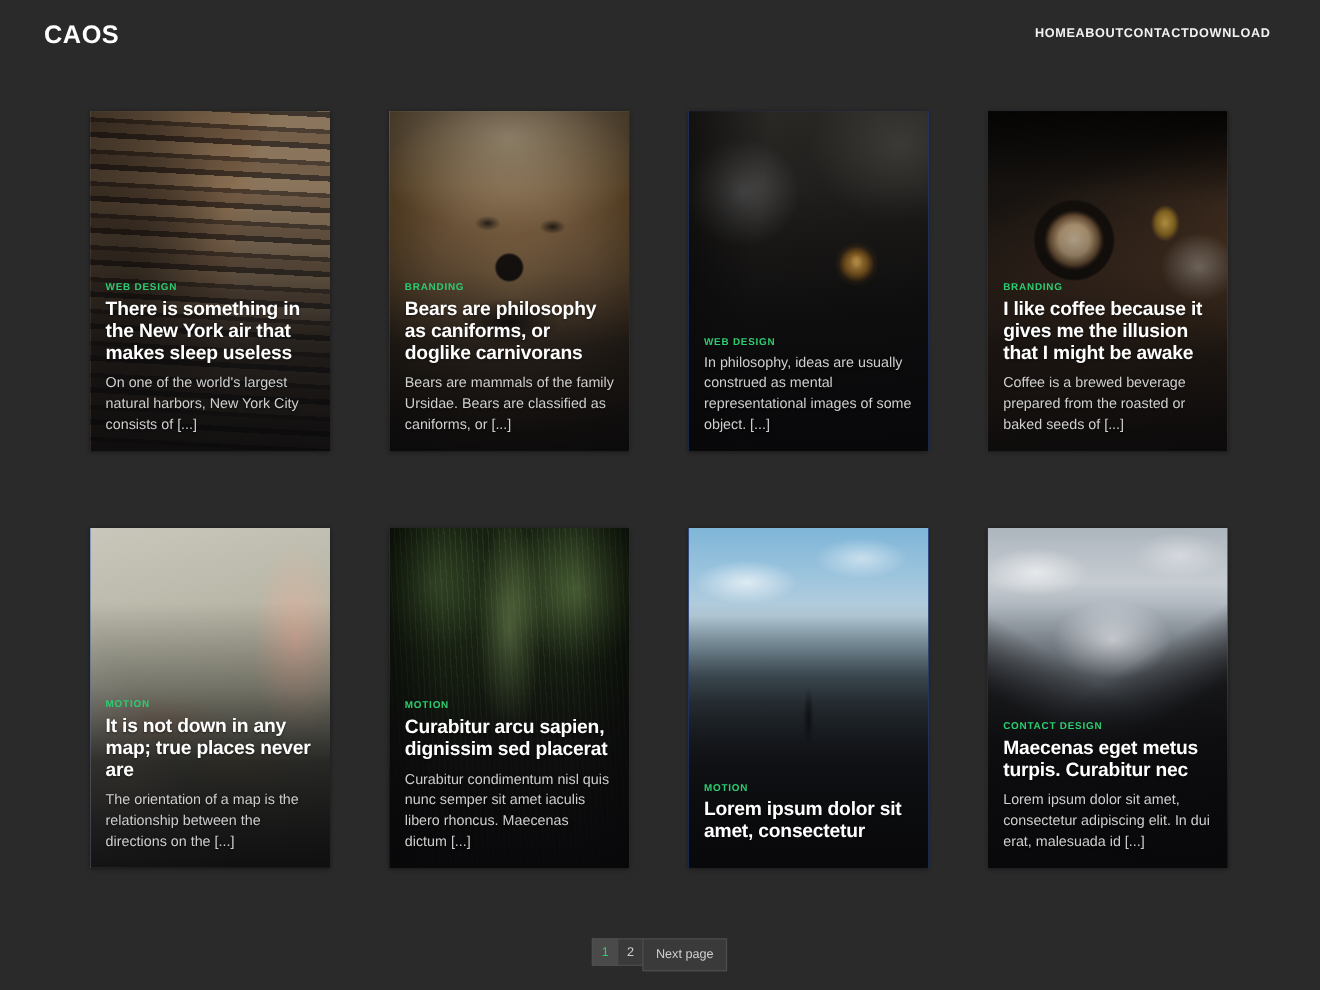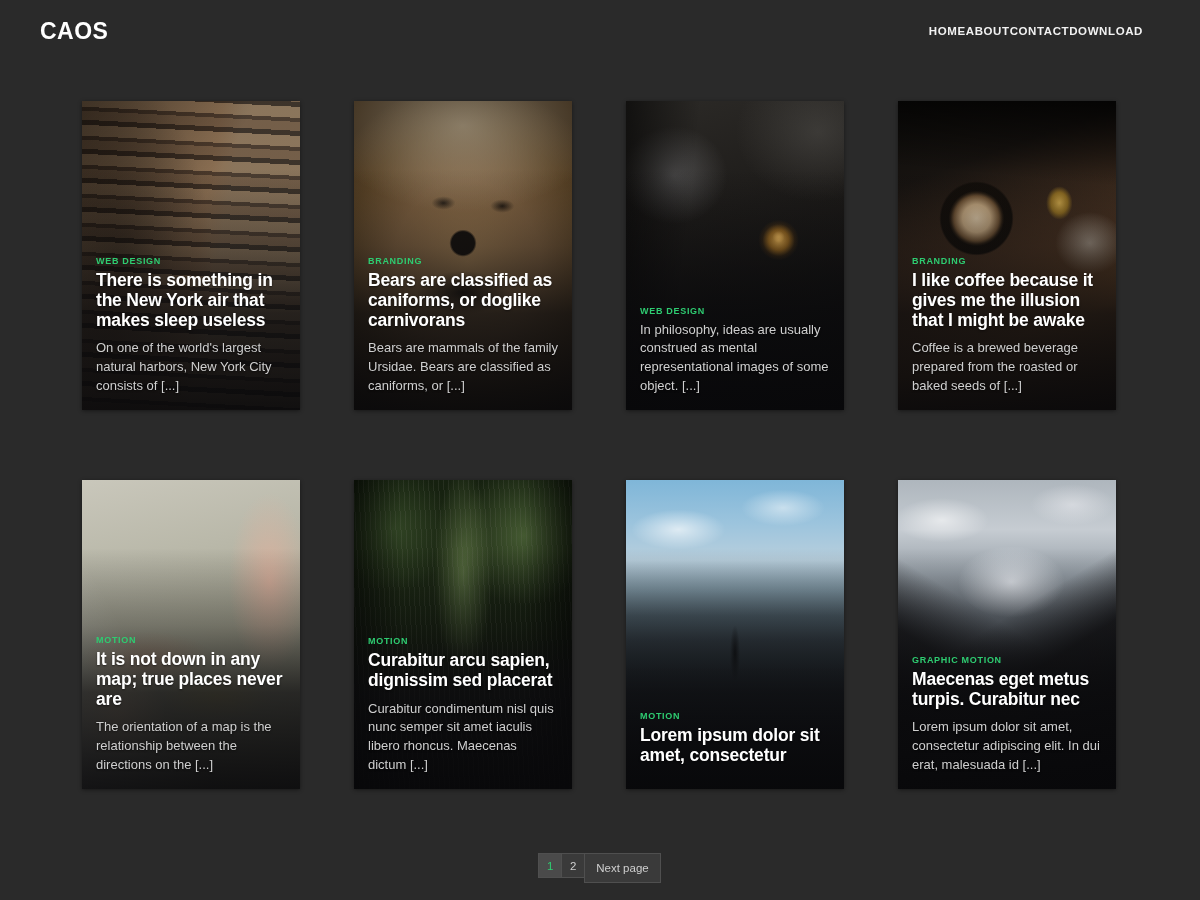--- a/index.html
+++ b/index.html
@@ -7,21 +7,21 @@
     width:1200px; height:900px;
     background:#2a2a2a;
     font-family:"Liberation Sans", sans-serif;
     overflow:hidden;
   }
 
   
   .site-header{
     height:62px;
     display:flex; align-items:center; justify-content:space-between;
-    padding:0 56px 0 40px;
+    padding:0 44px 0 40px;
   }
   .logo{
     color:#fff; font-size:23px; font-weight:bold;
     letter-spacing:0.5px;
   }
   .nav{ display:flex; align-items:center; padding-right:1px; }
   .nav-item{
     color:#f2f2f2; font-size:11.5px; font-weight:bold;
     letter-spacing:0.6px; text-decoration:none; cursor:pointer;
   }
@@ -246,21 +246,21 @@
       <h2 class="card-title">There is something in the New York air that makes sleep useless</h2>
       <p class="card-excerpt">On one of the world's largest natural harbors, New York City consists of [...]</p>
     </div>
   </article>
 
   <article class="card">
     <div class="card-bg img-bear"></div>
     <div class="card-shade"></div>
     <div class="card-body">
       <span class="cat">BRANDING</span>
-      <h2 class="card-title">Bears are classified as caniforms, or doglike carnivorans</h2>
+      <h2 class="card-title">Bears are philosophy as caniforms, or doglike carnivorans</h2>
       <p class="card-excerpt">Bears are mammals of the family Ursidae. Bears are classified as caniforms, or [...]</p>
     </div>
   </article>
 
   <article class="card">
     <div class="card-bg img-bulb"></div>
     <div class="card-shade"></div>
     <div class="card-body">
       <span class="cat">WEB DESIGN</span>
       <p class="card-excerpt">In philosophy, ideas are usually construed as mental representational images of some object. [...]</p>
@@ -303,21 +303,21 @@
     <div class="card-body">
       <span class="cat">MOTION</span>
       <h2 class="card-title">Lorem ipsum dolor sit amet, consectetur</h2>
     </div>
   </article>
 
   <article class="card">
     <div class="card-bg img-mountain"></div>
     <div class="card-shade"></div>
     <div class="card-body">
-      <span class="cat">GRAPHIC MOTION</span>
+      <span class="cat">CONTACT DESIGN</span>
       <h2 class="card-title">Maecenas eget metus turpis. Curabitur nec</h2>
       <p class="card-excerpt">Lorem ipsum dolor sit amet, consectetur adipiscing elit. In dui erat, malesuada id [...]</p>
     </div>
   </article>
 
 </main>
 
 <div class="pagination">
   <div class="pg-wrap">
     <span class="pg current">1</span>

